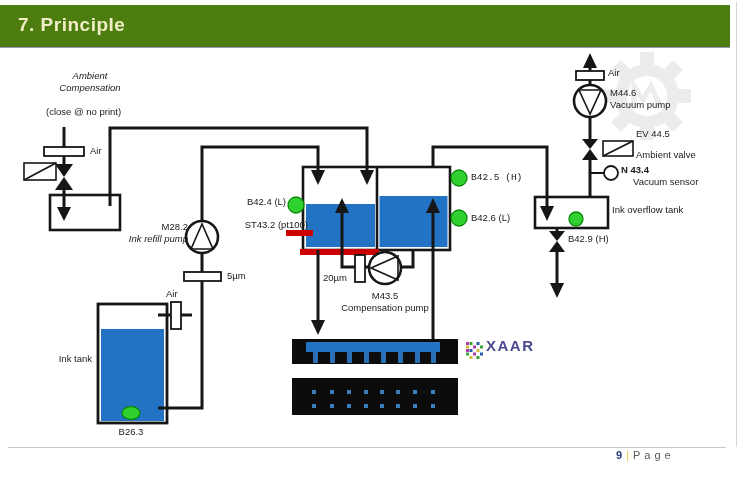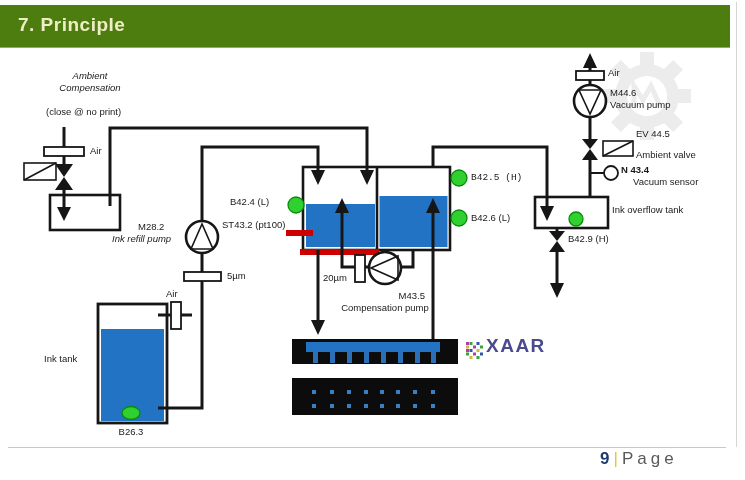--- a/index.html
+++ b/index.html
@@ -5,26 +5,26 @@
   html,body{margin:0;padding:0;background:#fff;}
   #page{position:relative;width:745px;height:480px;background:#fff;overflow:hidden;
         font-family:"Liberation Sans",sans-serif;color:#1a1a1a;}
   #titlebar{position:absolute;left:0;top:5px;width:730px;height:42px;background:#4d7c0f;
             border-bottom:1px solid #9a9ab8;}
   #titlebar .t{position:absolute;left:18px;top:9px;font-size:19px;font-weight:bold;
                color:#efedc6;letter-spacing:.5px;}
   svg.canvas{position:absolute;left:0;top:0;}
   .lbl{position:absolute;font-size:9.5px;line-height:11.5px;color:#1a1a1a;white-space:nowrap;}
   .wrap{white-space:normal;text-align:center;font-style:italic;}
-  .r{}
+  .r{text-align:right;}
   .c{text-align:center;}
-  #xaar-text{font-size:19px;font-weight:bold;color:#4a4a8e;letter-spacing:1.5px;}
+  #xaar-text{font-size:15px;font-weight:bold;color:#4a4a8e;letter-spacing:1.5px;}
   #footer-line{position:absolute;left:8px;top:447px;width:718px;height:1px;background:#c9c9c9;}
   #right-line{position:absolute;left:736px;top:2px;width:1px;height:445px;background:#d5d5d5;}
-  #pagefoot{position:absolute;left:584px;top:449px;width:120px;font-size:17px;
+  #pagefoot{position:absolute;left:600px;top:449px;width:120px;font-size:11px;
             text-align:left;}
   #pagefoot .num{font-weight:bold;color:#1f3a6e;margin-left:16px;}
   #pagefoot .bar{color:#e3c92f;margin:0 4px;}
   #pagefoot .pg{color:#595959;letter-spacing:4px;}
 </style>
 </head>
 <body>
 
 <div id="page">
 
@@ -210,21 +210,21 @@
   <div class="lbl" style="left:166px;top:288px;">Air</div>
   <div class="lbl r" style="left:44px;top:353px;width:48px;">Ink tank</div>
   <div class="lbl c" style="left:107px;top:426px;width:48px;">B26.3</div>
 
   <div class="lbl r" style="left:230px;top:196px;width:56px;">B42.4 (L)</div>
   <div class="lbl r" style="left:222px;top:219px;width:86px;">ST43.2 (pt100)</div>
   <div class="lbl" style="left:471px;top:172px;font-family:Liberation Mono, monospace;">B42.5 (H)</div>
   <div class="lbl" style="left:471px;top:212px;">B42.6 (L)</div>
 
   <div class="lbl" style="left:323px;top:272px;">20µm</div>
-  <div class="lbl c" style="left:345px;top:290px;width:80px;text-align:right;">M43.5</div>
+  <div class="lbl c" style="left:345px;top:290px;width:80px;">M43.5</div>
   <div class="lbl c" style="left:335px;top:302px;width:100px;">Compensation pump</div>
 
   <div class="lbl" style="left:608px;top:67px;">Air</div>
   <div class="lbl" style="left:610px;top:87px;">M44.6</div>
   <div class="lbl" style="left:610px;top:99px;">Vacuum pump</div>
   <div class="lbl" style="left:636px;top:128px;">EV 44.5</div>
   <div class="lbl" style="left:636px;top:149px;">Ambient valve</div>
   <div class="lbl" style="left:621px;top:164px;font-weight:bold;">N 43.4</div>
   <div class="lbl" style="left:621px;top:176px;margin-left:12px;">Vacuum sensor</div>
   <div class="lbl" style="left:612px;top:204px;">Ink overflow tank</div>

